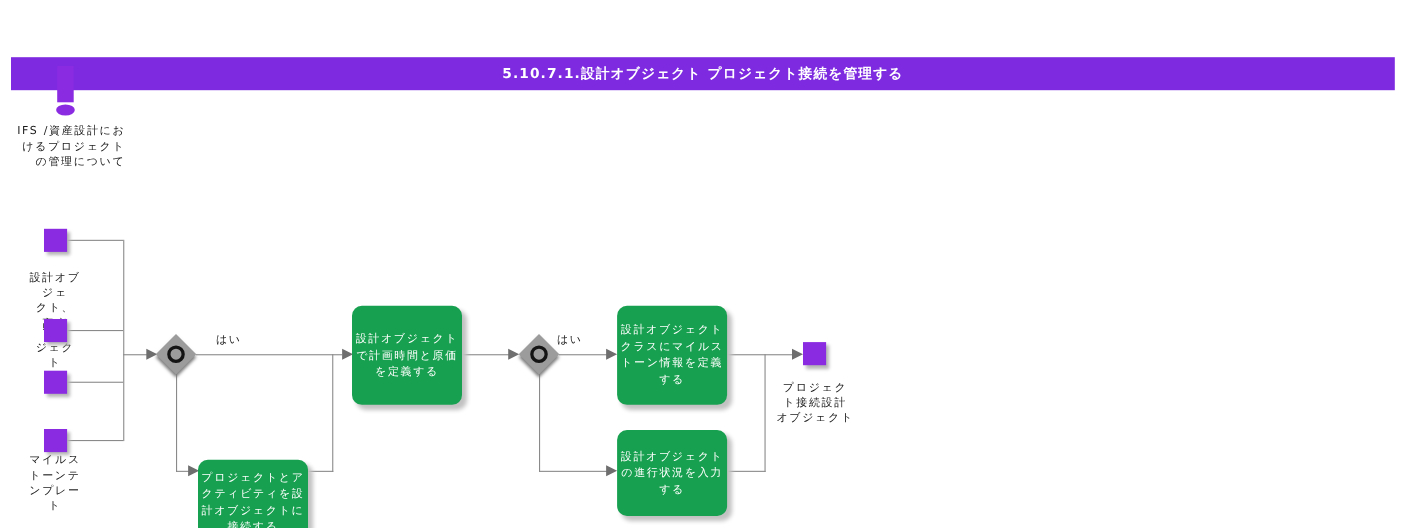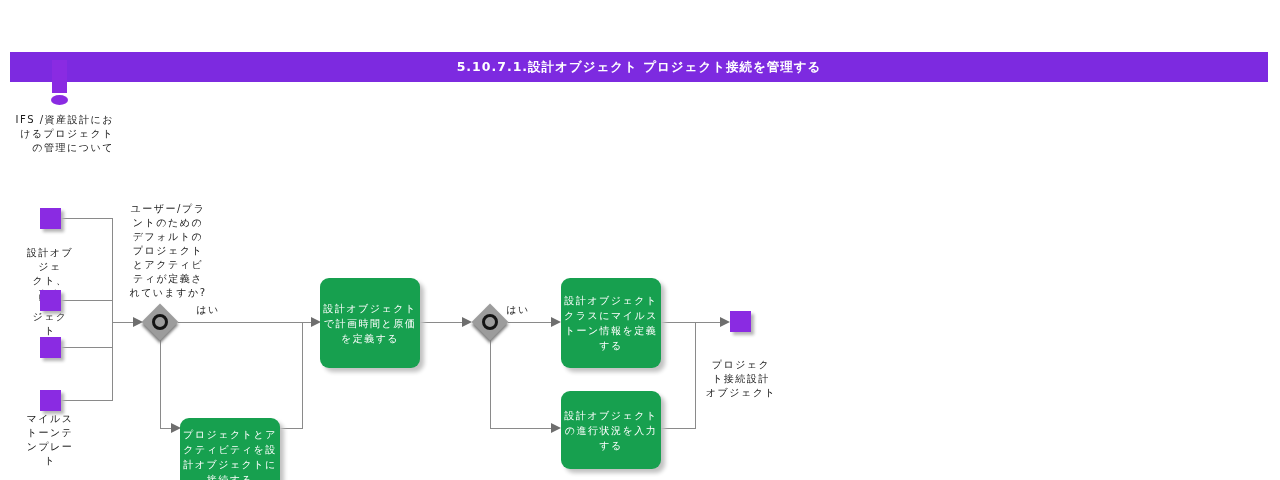--- a/index.html
+++ b/index.html
@@ -87,27 +87,20 @@
 ト</div>
 
   <div class="lh" style="left:61px;top:218px;width:51px;"></div>
   <div class="lh" style="left:61px;top:300px;width:51px;"></div>
   <div class="lh" style="left:61px;top:347px;width:51px;"></div>
   <div class="lh" style="left:61px;top:400px;width:51px;"></div>
   <div class="lv" style="left:112px;top:218px;height:183px;"></div>
   <div class="lh" style="left:112px;top:322px;width:22px;"></div>
   <div class="ar" style="left:133px;top:317px;"></div>
 
-  <div class="lbl" style="left:120px;top:202px;width:96px;">ユーザー/プラ
-ントのための
-デフォルトの
-プロジェクト
-とアクティビ
-ティが定義さ
-れていますか?</div>
   <div class="diamond" style="left:147px;top:309px;"></div>
   <div class="dcircle" style="left:152px;top:314px;"></div>
   <div class="lbl" style="left:188px;top:303px;width:40px;">はい</div>
 
   <div class="lh" style="left:178px;top:322px;width:133px;"></div>
   <div class="ar" style="left:311px;top:317px;"></div>
 
   <div class="lv" style="left:160px;top:340px;height:89px;"></div>
   <div class="lh" style="left:160px;top:428px;width:12px;"></div>
   <div class="ar" style="left:171px;top:423px;"></div>
@@ -144,17 +137,17 @@
   <div class="proc" style="left:561px;top:391px;width:100px;height:78px;">設計オブジェクト
 の進行状況を入力
 する</div>
 
   <div class="lh" style="left:661px;top:322px;width:60px;"></div>
   <div class="lh" style="left:661px;top:428px;width:35px;"></div>
   <div class="lv" style="left:695px;top:322px;height:107px;"></div>
   <div class="ar" style="left:720px;top:317px;"></div>
 
   <div class="sq" style="left:730px;top:311px;"></div>
-  <div class="lbl" style="left:698px;top:358px;width:86px;">プロジェク
+  <div class="lbl" style="left:698px;top:346px;width:86px;">プロジェク
 ト接続設計
 オブジェクト</div>
 
 </div>
 
 </body></html>

